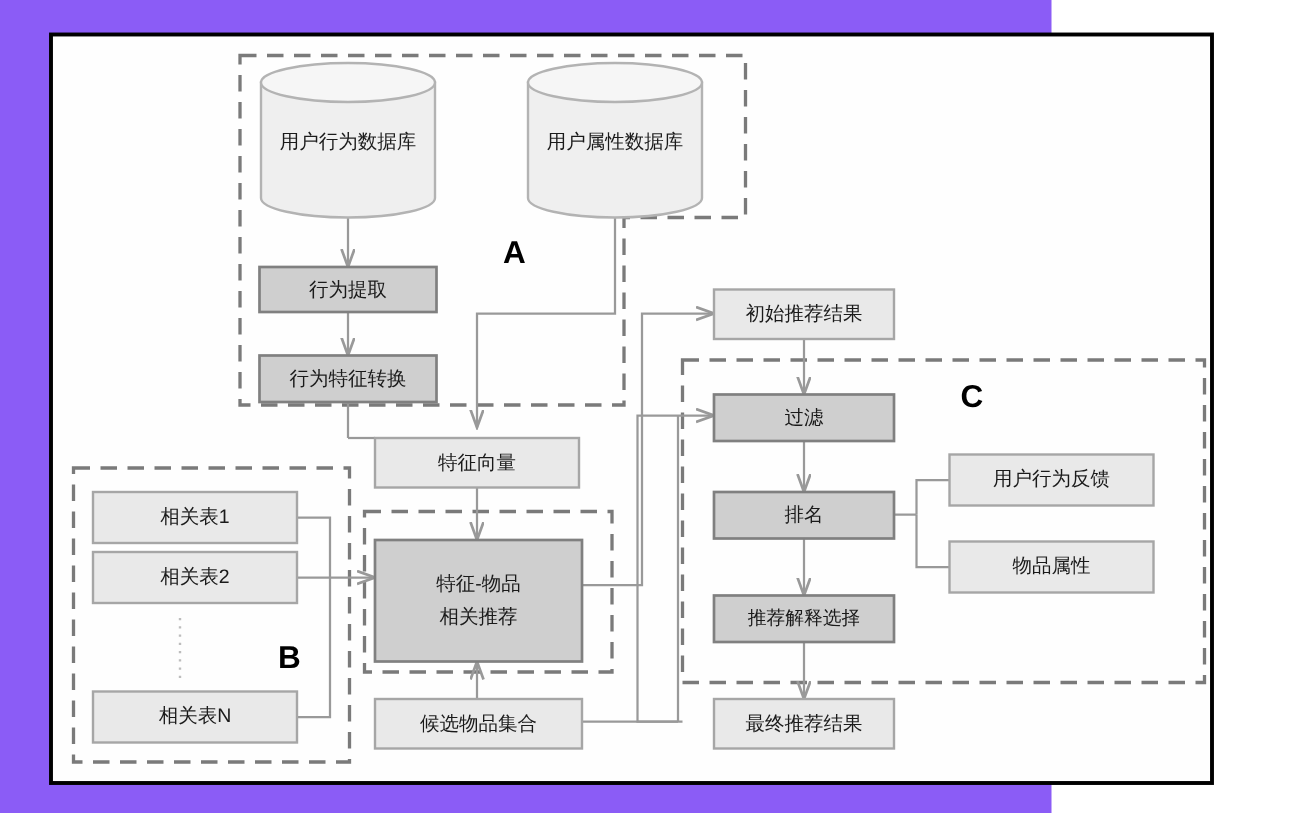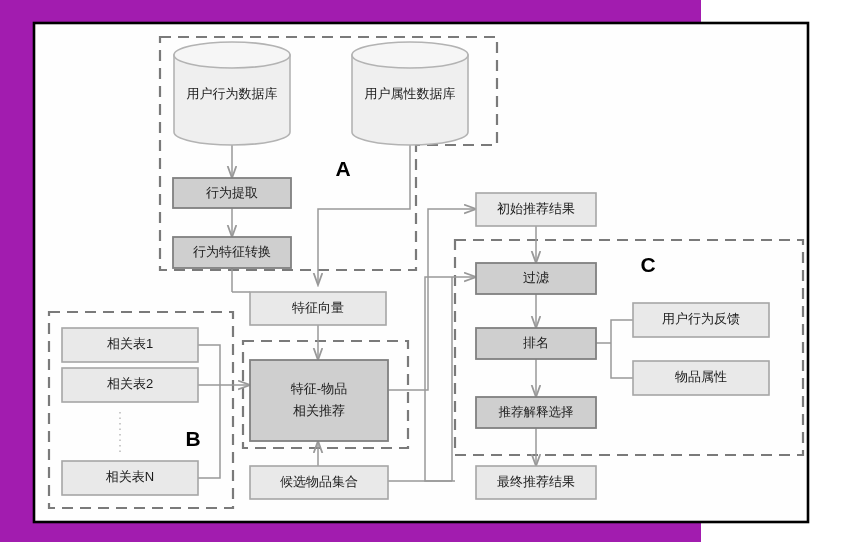--- a/index.html
+++ b/index.html
@@ -10,21 +10,21 @@
   body {
     width: 863px;
     height: 542px;
     font-family: "Liberation Sans", "DejaVu Sans", sans-serif;
     overflow: hidden;
   }
   #canvas {
     position: relative;
     width: 701px;
     height: 542px;
-    background: #a21caf;
+    background: #8b5cf6;
   }
   svg.diagram {
     position: absolute;
     left: 0;
     top: 0;
     width: 863px;
     height: 542px;
   }
   .node-label {
     font-family: "Liberation Sans", "DejaVu Sans", sans-serif;

